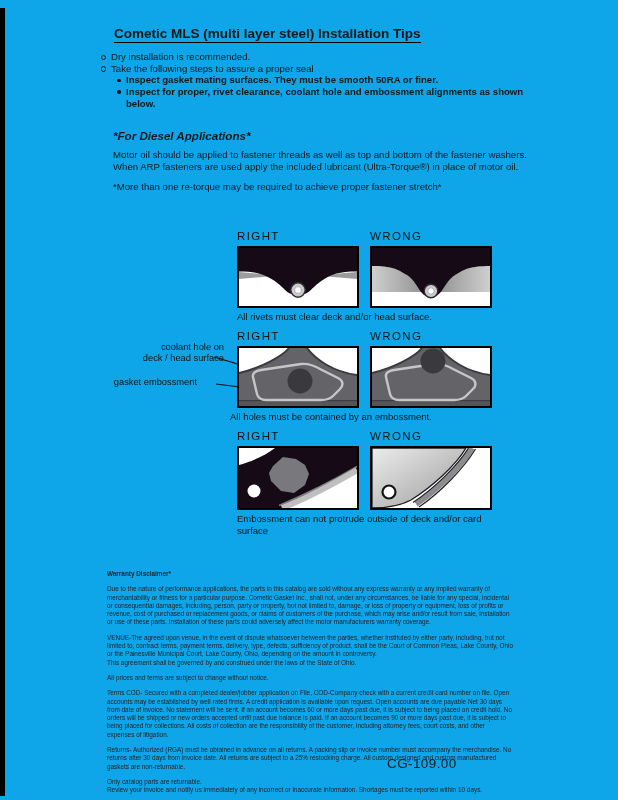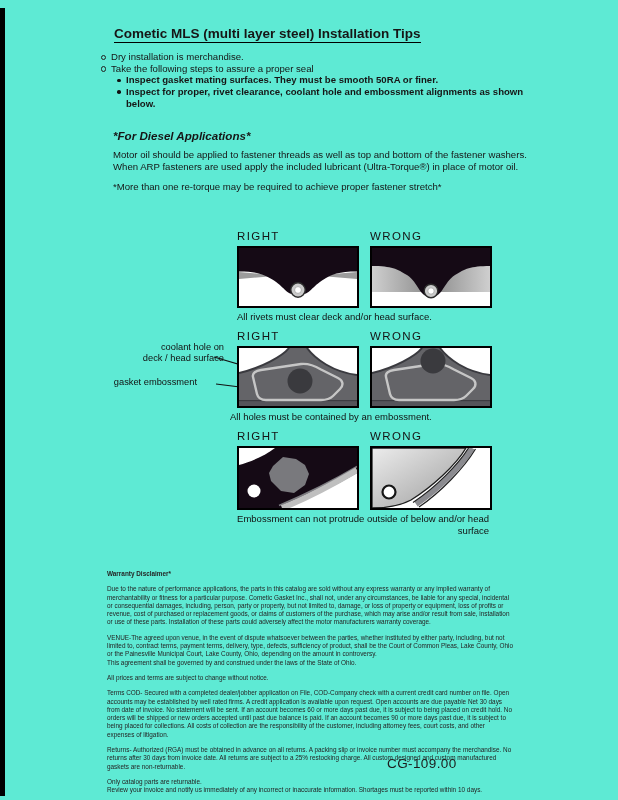--- a/index.html
+++ b/index.html
@@ -1,16 +1,16 @@
 <!DOCTYPE html>
 <html><head>
 <meta charset="utf-8">
 <style>
   html,body{margin:0;padding:0;background:#fff;}
-  .page{position:relative;width:618px;height:800px;background:#5eead4;overflow:hidden;
+  .page{position:relative;width:618px;height:800px;background:#0ea5e9;overflow:hidden;
         font-family:"Liberation Sans",sans-serif;color:#161616;}
   .abs{position:absolute;}
   
   .scan-edge{left:0;top:8px;width:5px;height:788px;background:#000;}
   
   .content{left:100px;top:24px;width:436px;}
   .title{display:inline-block;margin:0 0 6px 14px;font-size:13.5px;font-weight:bold;
          border-bottom:1.6px solid #000;padding-bottom:1px;letter-spacing:0;}
   ul.bullets{list-style:none;margin:2px 0 0 0;padding:0;font-size:9.6px;line-height:11.7px;}
   ul.bullets li{position:relative;padding-left:11px;}
@@ -19,39 +19,39 @@
   ul.bullets li.sub{padding-left:26px;font-weight:bold;}
   ul.bullets li.sub::before{content:"";position:absolute;left:17px;top:4.2px;width:3.6px;height:3.6px;
          background:#111;border-radius:50%;}
   .diesel{margin:19px 0 0 13px;width:420px;}
   .diesel h2{margin:0 0 7px 0;font-size:11.6px;font-weight:bold;font-style:italic;}
   .diesel p{margin:0 0 8px 0;font-size:9.6px;line-height:12.4px;white-space:pre-line;}
   
   .dg-label{width:122px;text-align:left;font-size:11.5px;letter-spacing:1.4px;color:#141414;}
   .dg-box{width:122px;border:2px solid #000;box-sizing:border-box;background:#fff;line-height:0;}
   .dg-box svg{display:block;}
-  .dg-caption{font-size:9.5px;line-height:11.5px;color:#111;text-align:right;}
+  .dg-caption{font-size:9.5px;line-height:11.5px;color:#111;}
   .ptr-label{font-size:9.3px;line-height:10.8px;text-align:right;white-space:pre-line;color:#111;}
   
   .disclaimer{left:107px;top:570px;width:406px;font-size:6.4px;line-height:8.3px;color:#242424;}
   .disclaimer .dh{font-weight:bold;margin:0 0 7px 0;}
   .disclaimer p{margin:0 0 7px 0;white-space:pre-line;}
   .footer-code{left:387px;top:756px;font-size:13.5px;letter-spacing:0.4px;color:#1c1c1c;}
 </style>
 </head>
 <body>
 
 <div class="page">
 
   <div class="abs scan-edge"></div>
 
   <div class="abs content">
     <h1 class="title">Cometic MLS (multi layer steel) Installation Tips</h1>
     <ul class="bullets">
-      <li class="main">Dry installation is merchandise.</li>
+      <li class="main">Dry installation is recommended.</li>
       <li class="main">Take the following steps to assure a proper seal</li>
       <li class="sub">Inspect gasket mating surfaces.  They must be smooth 50RA or finer.</li>
       <li class="sub">Inspect for proper, rivet clearance, coolant hole and embossment alignments as shown below.</li>
     </ul>
     <div class="diesel">
       <h2>*For Diesel Applications*</h2>
       <p>Motor oil should be applied to fastener threads as well as top and bottom of the fastener washers.
 When ARP fasteners are used apply the included lubricant (Ultra-Torque®) in place of motor oil.</p>
       <p>*More than one re-torque may be required to achieve proper fastener stretch*</p>
     </div>
@@ -150,21 +150,21 @@
         </linearGradient>
       </defs>
       <rect x="0" y="0" width="118" height="60" fill="#ffffff"></rect>
       <path d="M0,0 H94 C84,17 60,39 39,52 C26,59 12,60 0,60 Z" fill="url(#g3)" stroke="#1c1c1c" stroke-width="1.3"></path>
       <path d="M100,0 C89,18 66,41 44,56" fill="none" stroke="#8b8b90" stroke-width="6"></path>
       <path d="M96.5,0 C86,17 63,40 41,54.5" fill="none" stroke="#222222" stroke-width="1.2"></path>
       <path d="M103.5,1 C92,20 69,44 47,59" fill="none" stroke="#222222" stroke-width="1.2"></path>
       <circle cx="17" cy="44" r="6.5" fill="#ffffff" stroke="#161616" stroke-width="2.2"></circle>
     </svg>
   </div>
-  <div class="abs dg-caption" style="left:237px;top:513px;width:252px">Embossment can not protrude outside of below and/or head surface</div>
+  <div class="abs dg-caption" style="left:237px;top:513px;width:252px">Embossment can not protrude outside of deck and/or card surface</div>
 
   <div class="abs disclaimer">
     <div class="dh">Warranty Disclaimer*</div>
     <p>Due to the nature of performance applications, the parts in this catalog are sold without any express warranty or any implied warranty of merchantability or fitness for a particular purpose.  Cometic Gasket Inc., shall not, under any circumstances, be liable for any special, incidental or consequential damages, including, person, party or property, but not limited to, damage, or loss of property or equipment, loss of profits or revenue, cost of purchased or replacement goods, or claims of customers of the purchase, which may arise and/or result from sale, installation or use of these parts.  Installation of these parts could adversely affect the motor manufacturers warranty coverage.</p>
     <p>VENUE-The agreed upon venue, in the event of dispute whatsoever between the parties, whether instituted by either party, including, but not limited to, contract terms, payment terms, delivery, type, defects, sufficiency of product, shall be the Court of Common Pleas, Lake County, Ohio or the Painesville Municipal Court, Lake County, Ohio, depending on the amount in controversy.
 This agreement shall be governed by and construed under the laws of the State of Ohio.</p>
     <p>All prices and terms are subject to change without notice.</p>
     <p>Terms COD- Secured with a completed dealer/jobber application on File, COD-Company check with a current credit card number on file.  Open accounts may be established by well rated firms.  A credit application is available upon request.  Open accounts are due payable Net 30 days from date of invoice.  No statement will be sent.  If an account becomes 60 or more days past due, it is subject to being placed on credit hold.  No orders will be shipped or new orders accepted until past due balance is paid.  If an account becomes 90 or more days past due, it is subject to being placed for collections.  All costs of collection are the responsibility of the customer, including attorney fees, court costs, and other expenses of litigation.</p>
     <p>Returns- Authorized (RGA) must be obtained in advance on all returns.  A packing slip or invoice number must accompany the merchandise.  No returns after 30 days from invoice date.  All returns are subject to a 25% restocking charge.  All custom designed and custom manufactured gaskets are non-returnable.</p>
     <p>Only catalog parts are returnable.

